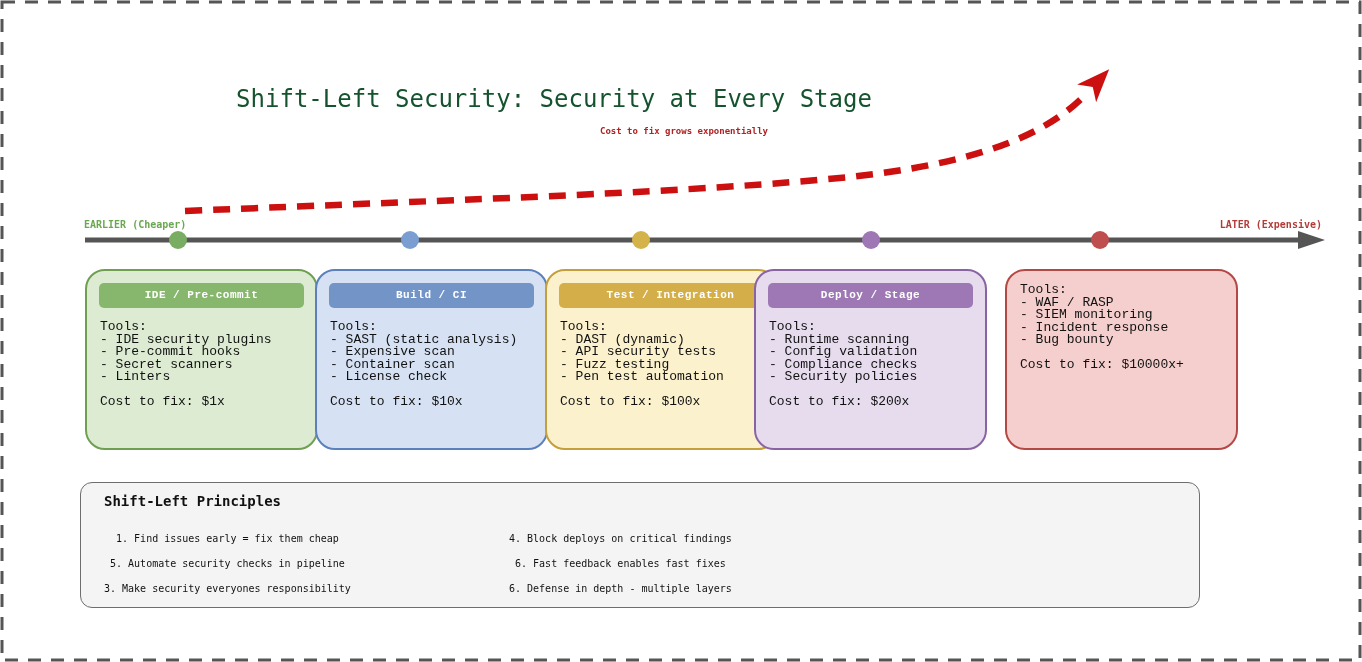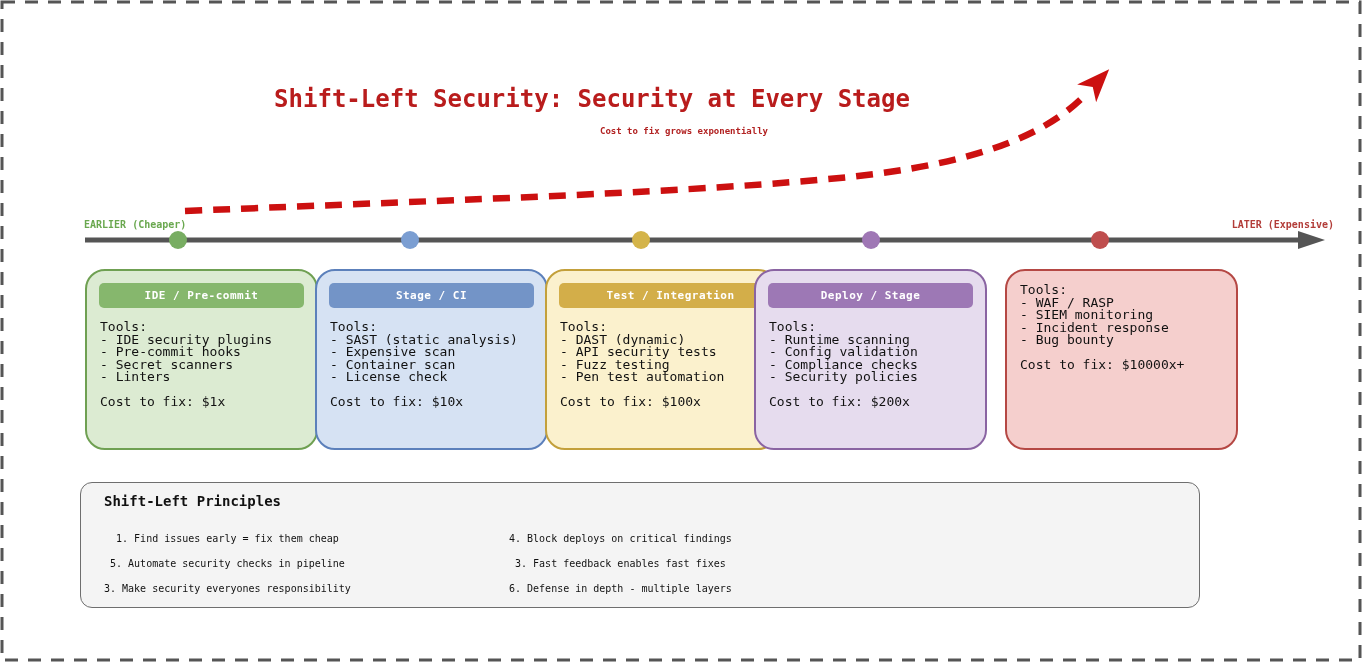--- a/index.html
+++ b/index.html
@@ -3,28 +3,28 @@
 <meta charset="utf-8">
 <style>
   html,body{margin:0;padding:0;background:#fff;}
   #canvas{
     position:relative;width:1362px;height:662px;background:#ffffff;
     font-family:"DejaVu Sans Mono","Liberation Mono",monospace;
     color:#1a1a1a;overflow:hidden;
   }
   #overlay-svg{position:absolute;left:0;top:0;width:1362px;height:662px;}
   .abs{position:absolute;white-space:nowrap;}
-  .page-title{top:85px;left:592px;transform:translateX(-50%);font-size:24px;font-weight:bold;color:#b91c1c;}
+  .page-title{top:85px;left:554px;transform:translateX(-50%);font-size:24px;font-weight:normal;color:#14532d;}
   .page-subtitle{top:126px;left:684px;transform:translateX(-50%);font-size:9px;font-weight:bold;text-align:center;}
   .tl-label{top:219px;font-size:10px;font-weight:bold;}
   .tl-label-left{left:84px;}
-  .tl-label-right{right:28px;}
+  .tl-label-right{right:40px;}
   .stage-card{
     position:absolute;top:269px;width:233px;height:181px;box-sizing:border-box;
-    border:2px solid #888;border-radius:20px;background:#eee;
+    border:2px solid #888;border-radius:20px;background:#eee;font-family:Liberation Mono, monospace;
   }
   .card-header{
     margin:12px 12px 0 12px;height:25px;border-radius:5px;background:#999;
     color:#ffffff;font-size:11px;font-weight:bold;text-align:center;line-height:25px;
     letter-spacing:0.5px;
   }
   .card-body{margin-top:13px;padding:0 13px;font-size:13px;line-height:12.5px;color:#111;}
   .tool-item{white-space:nowrap;}
   .cost-line{margin-top:12px;white-space:nowrap;}
   .principles-box{
@@ -75,21 +75,21 @@
       <div class="tools-label">Tools:</div>
       <div class="tool-item">- IDE security plugins</div>
       <div class="tool-item">- Pre-commit hooks</div>
       <div class="tool-item">- Secret scanners</div>
       <div class="tool-item">- Linters</div>
       <div class="cost-line">Cost to fix: $1x</div>
     </div>
   </div>
 
   <div class="stage-card" style="left: 315px; background-color: rgb(214, 226, 243); border-color: rgb(92, 128, 187);">
-    <div class="card-header" style="background-color: rgb(115, 148, 199);">Stage / CI</div>
+    <div class="card-header" style="background-color: rgb(115, 148, 199);">Build / CI</div>
     <div class="card-body">
       <div class="tools-label">Tools:</div>
       <div class="tool-item">- SAST (static analysis)</div>
       <div class="tool-item">- Expensive scan</div>
       <div class="tool-item">- Container scan</div>
       <div class="tool-item">- License check</div>
       <div class="cost-line">Cost to fix: $10x</div>
     </div>
   </div>
 
@@ -130,18 +130,18 @@
 
   <div class="principles-box">
     <div class="principles-title">Shift-Left Principles</div>
     <div class="principles-col col-left">
       <div class="principle-item">1. Find issues early = fix them cheap</div>
       <div class="principle-item">5. Automate security checks in pipeline</div>
       <div class="principle-item">3. Make security everyones responsibility</div>
     </div>
     <div class="principles-col col-right">
       <div class="principle-item">4. Block deploys on critical findings</div>
-      <div class="principle-item">3. Fast feedback enables fast fixes</div>
+      <div class="principle-item">6. Fast feedback enables fast fixes</div>
       <div class="principle-item">6. Defense in depth - multiple layers</div>
     </div>
   </div>
 
 </div>
 
 </body></html>

